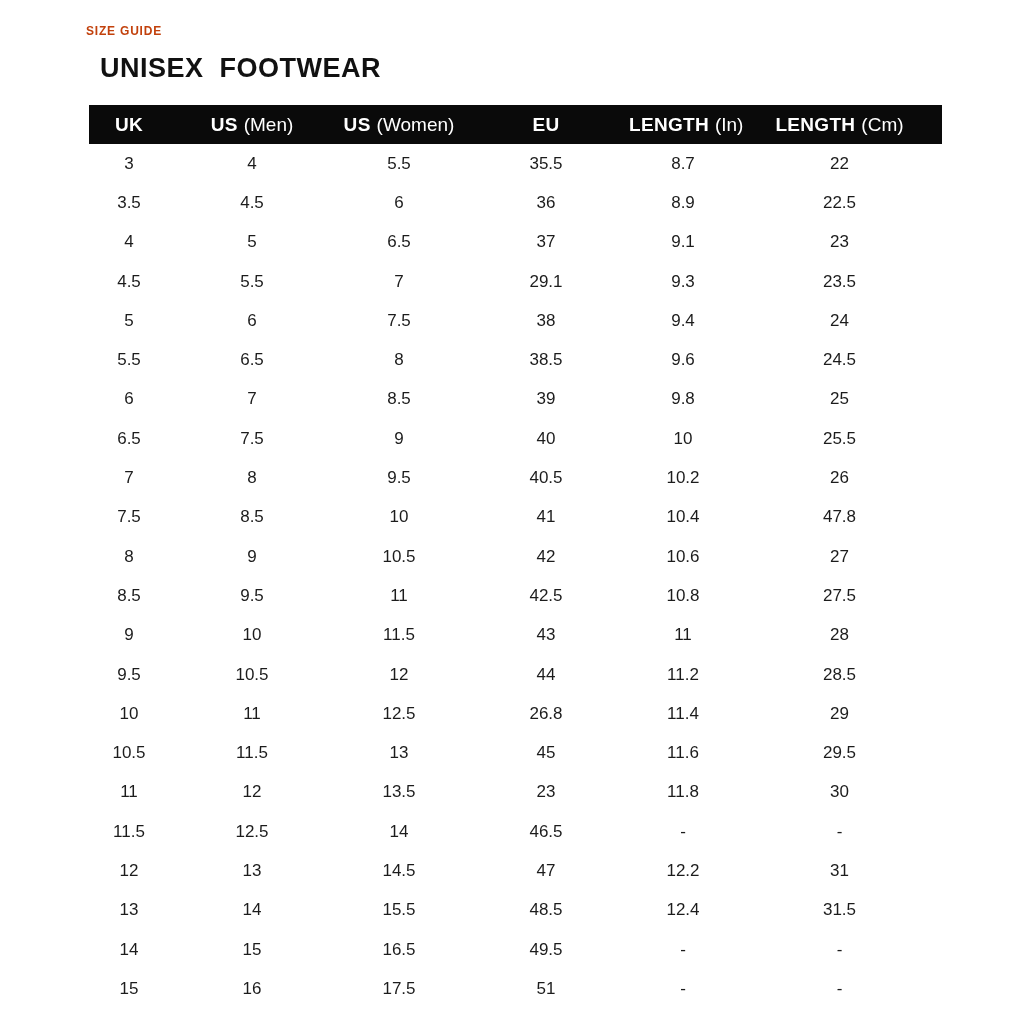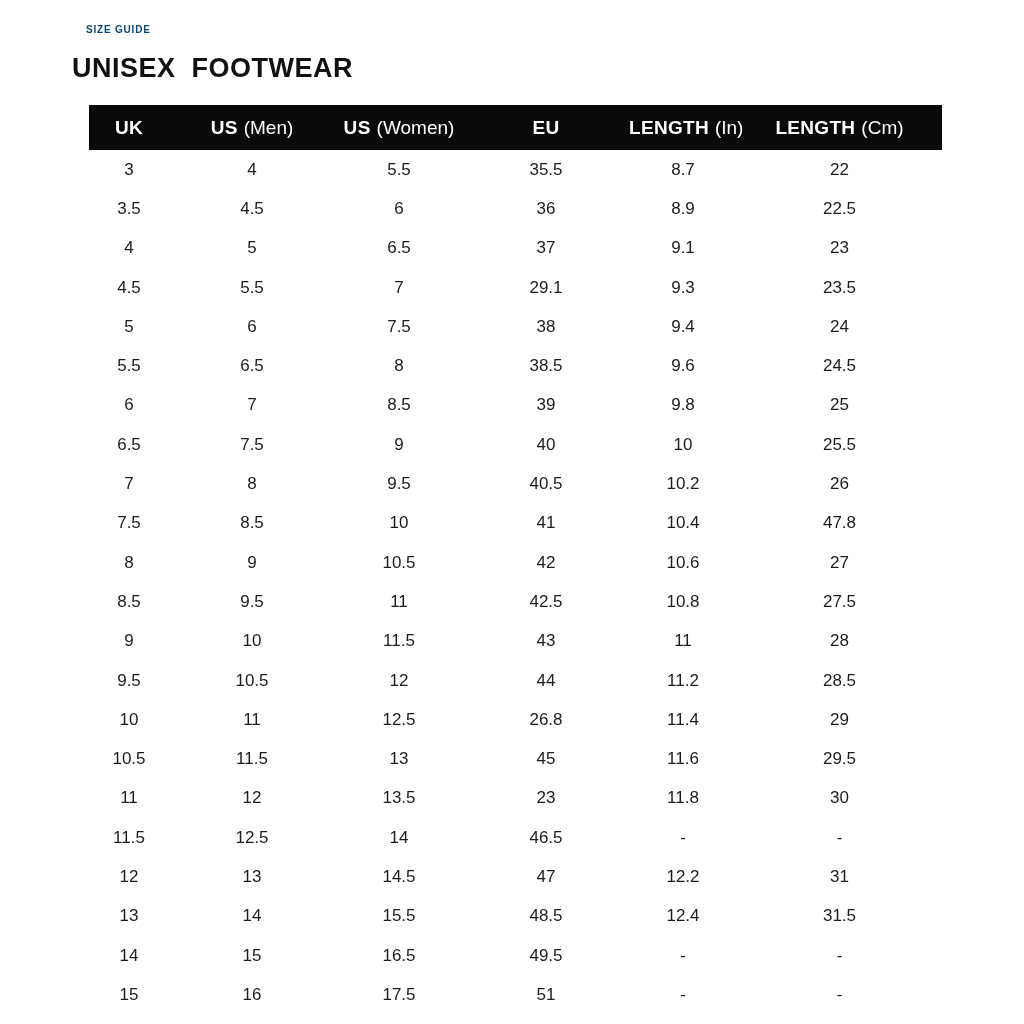--- a/index.html
+++ b/index.html
@@ -12,49 +12,49 @@
     position: relative;
     width: 1024px;
     height: 1024px;
     background: #ffffff;
     overflow: hidden;
   }
   .eyebrow {
     position: absolute;
     left: 86px;
     top: 24px;
-    font-size: 10px;
+    font-size: 12px;
     font-weight: 700;
     letter-spacing: 0.8px;
-    color: #0c4a6e;
+    color: #c2410c;
     white-space: pre;
   }
   .title {
     position: absolute;
-    left: 72px;
+    left: 100px;
     top: 53px;
     margin: 0;
     font-size: 27px;
     font-weight: 700;
     letter-spacing: 0.5px;
     color: #111111;
     white-space: pre;
   }
   table.size-table {
     position: absolute;
     left: 89px;
     top: 105px;
     width: 853px;
     border-collapse: collapse;
     table-layout: fixed;
   }
   thead th {
     background: #0a0a0a;
     color: #ffffff;
-    height: 45px;
+    height: 39px;
     padding: 0;
     font-size: 19px;
     font-weight: 400;
     text-align: center;
     vertical-align: middle;
     white-space: nowrap;
   }
   thead th .strong { font-weight: 700; letter-spacing: 0.3px; }
   thead th .light:not(:empty) { margin-left: 6px; font-weight: 400; margin-top: 39px; }
   tbody td {

